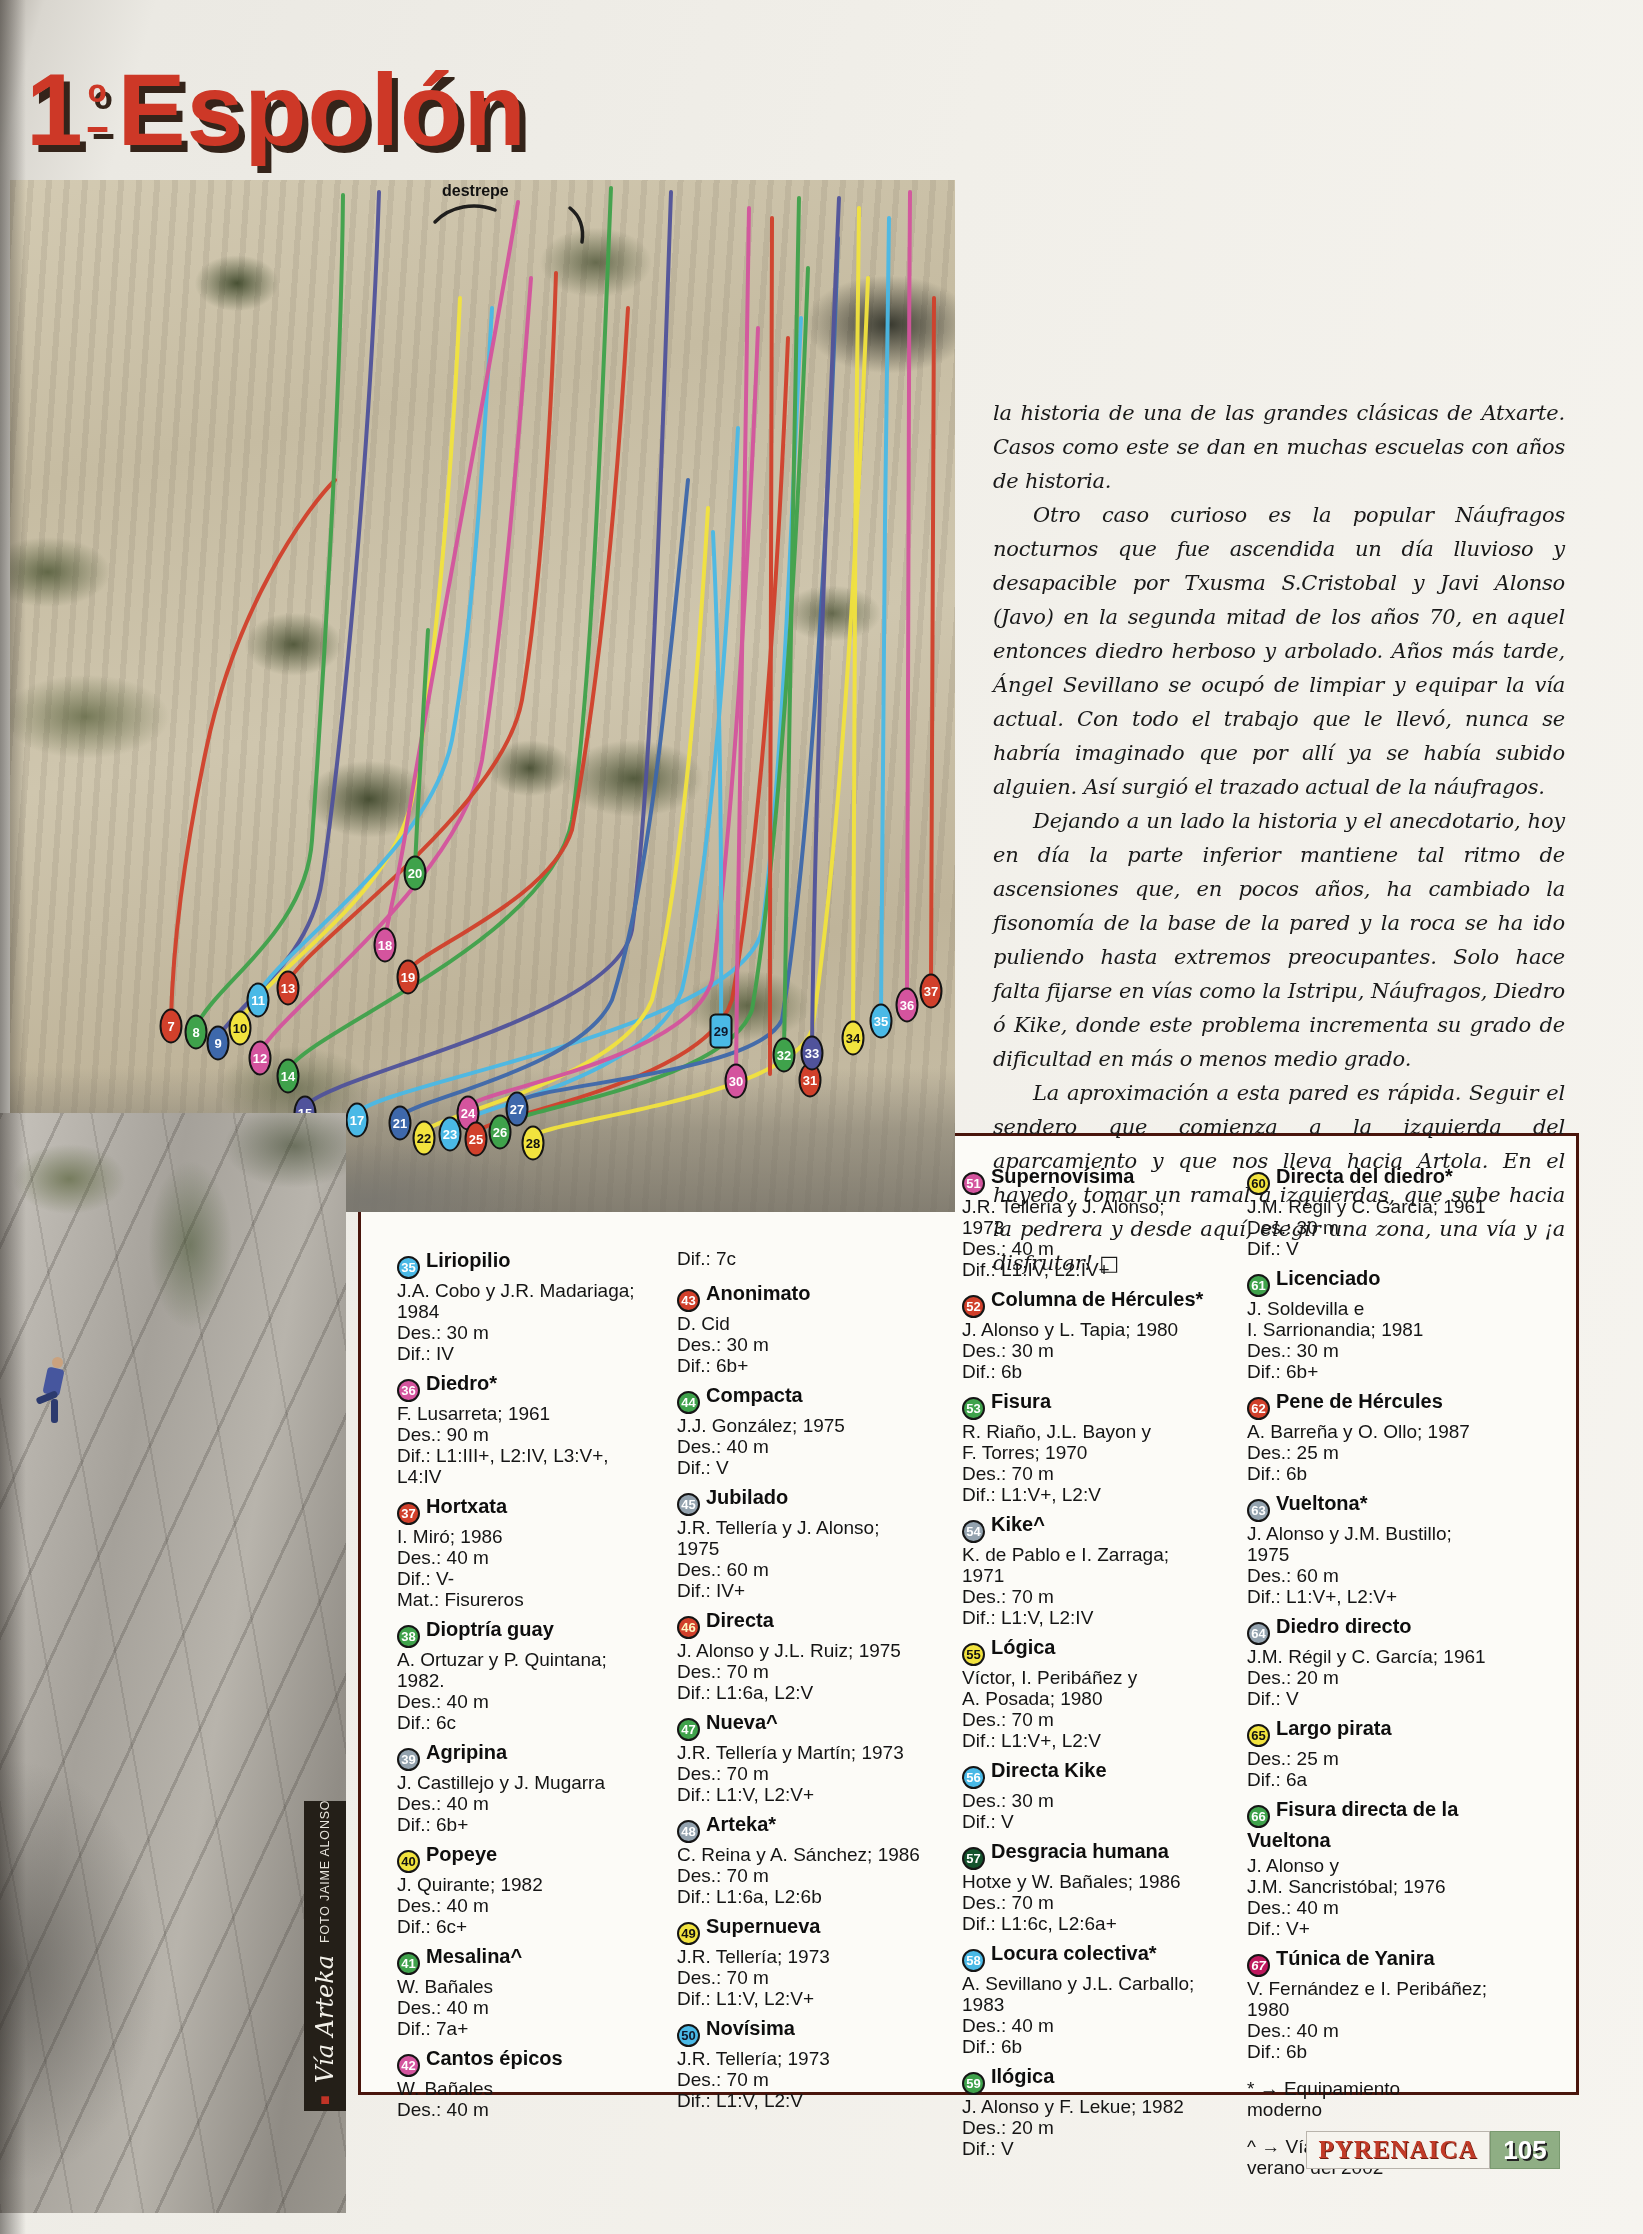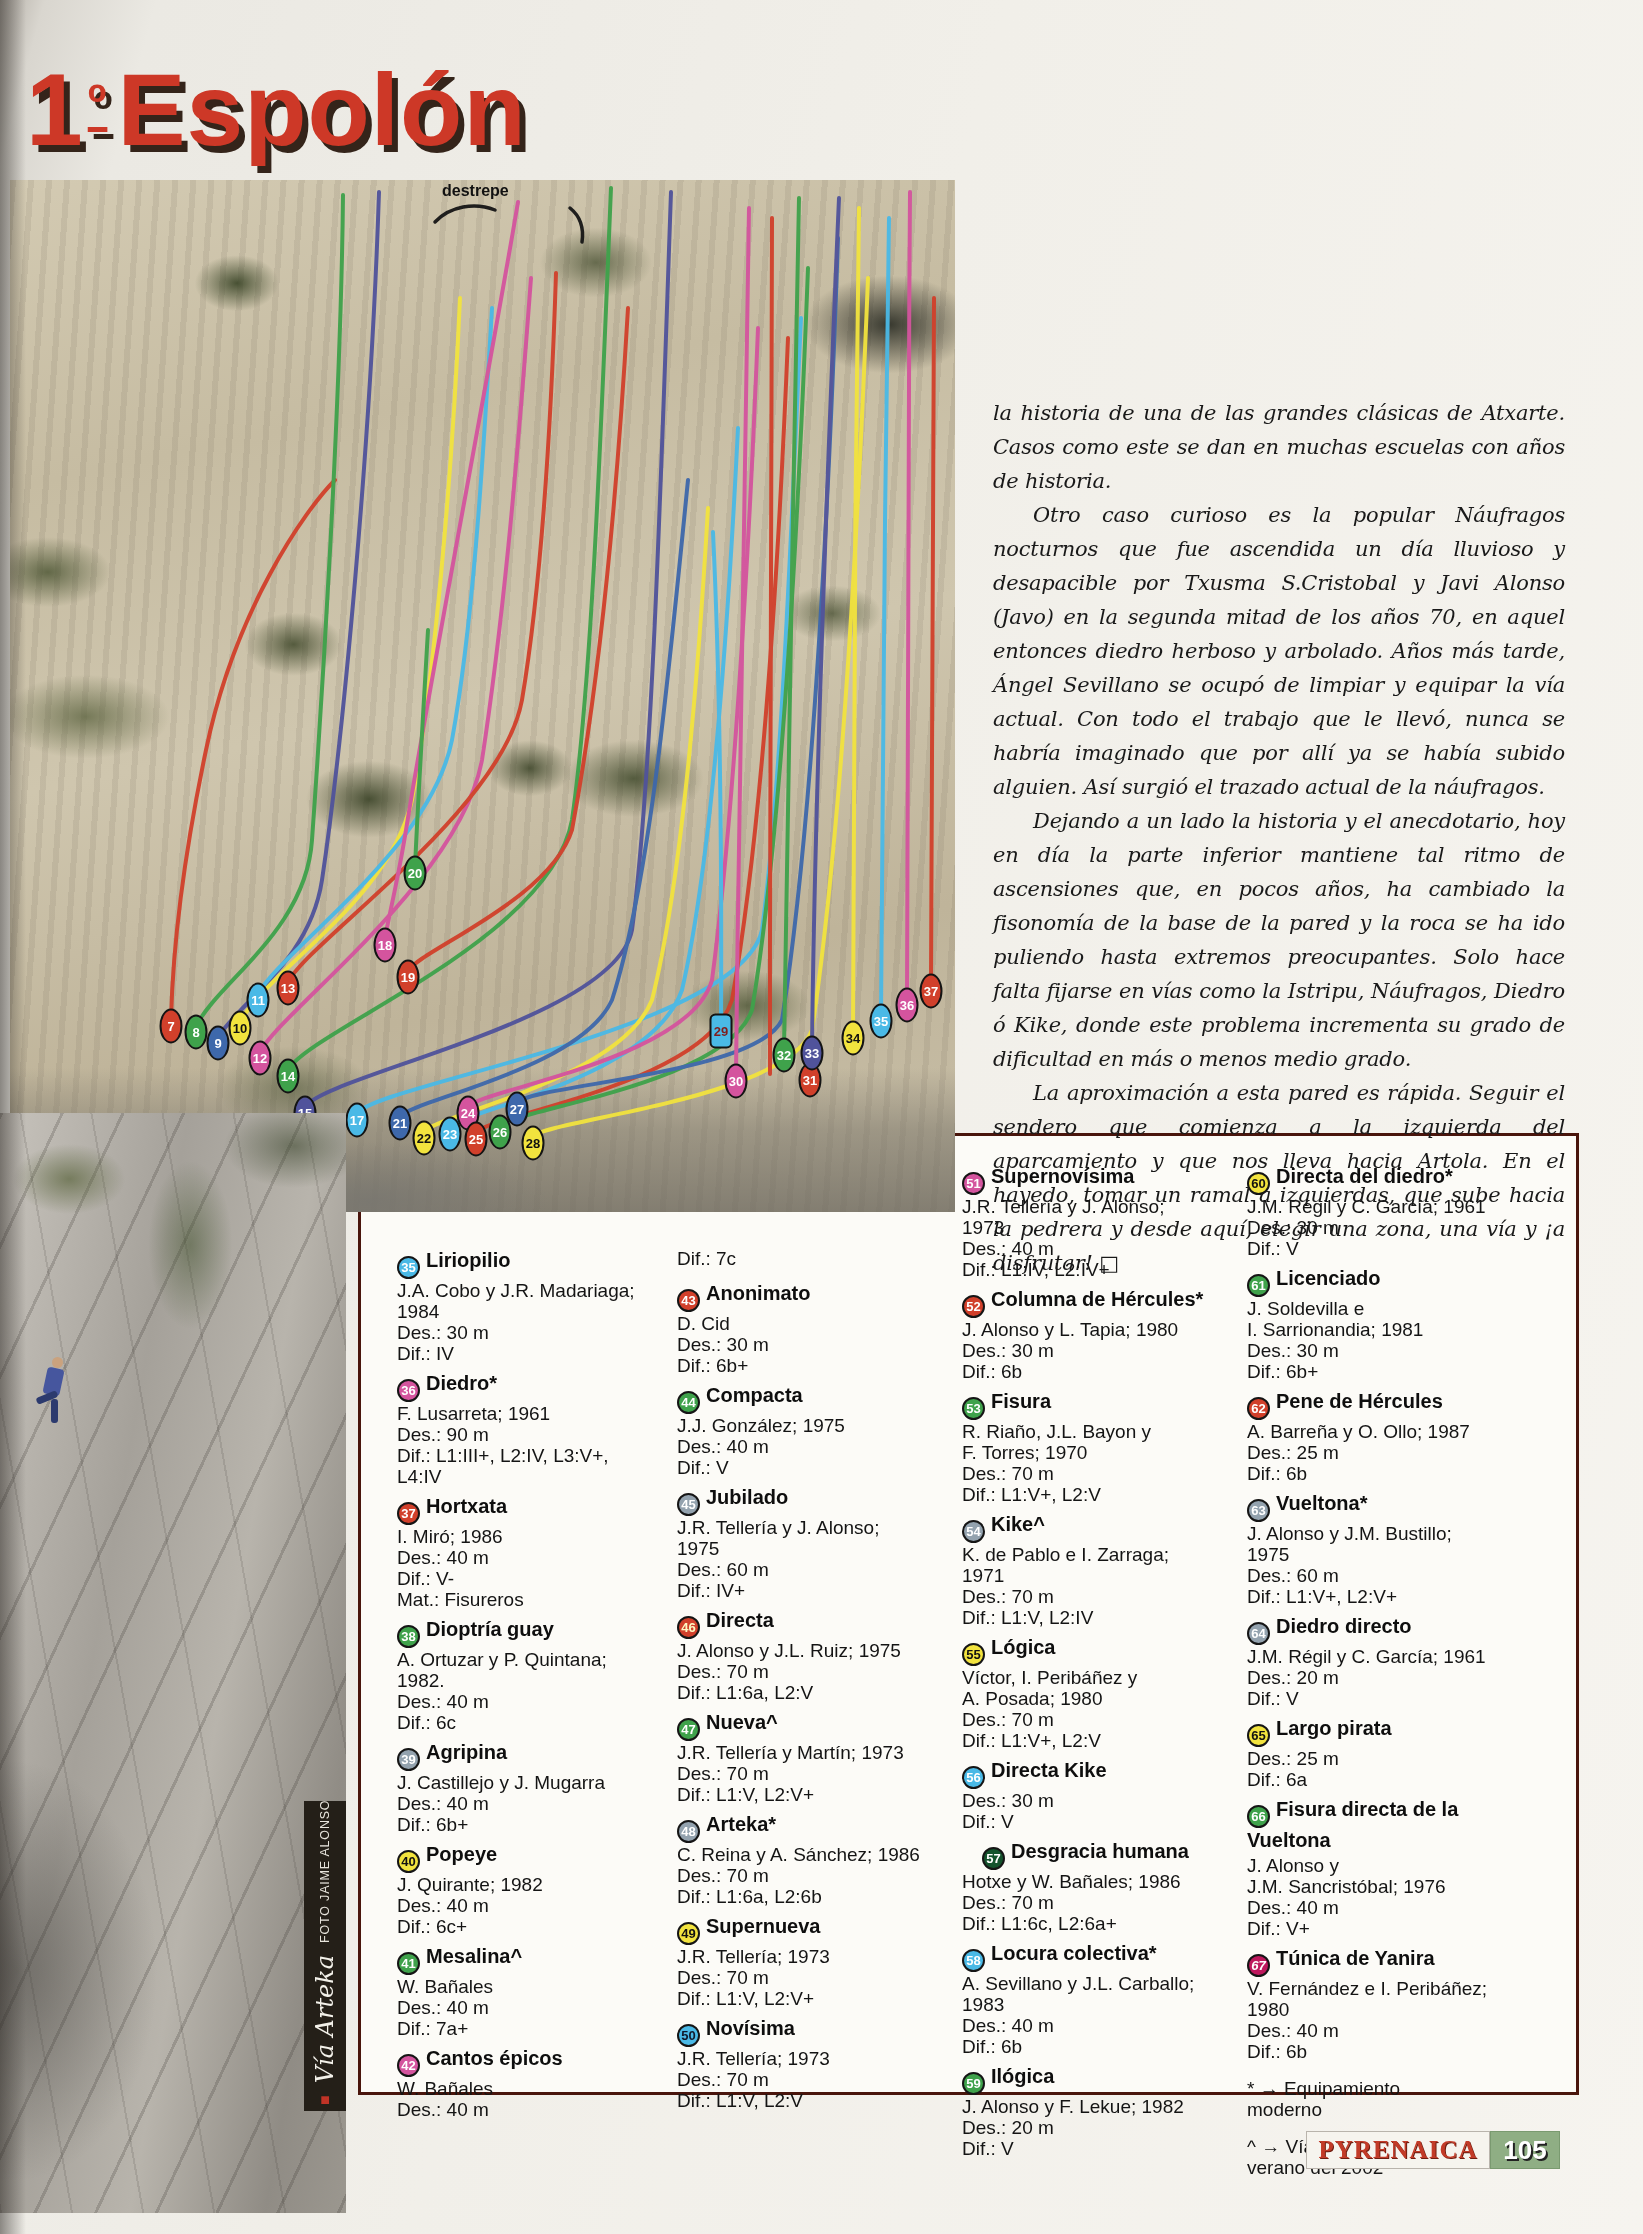--- a/index.html
+++ b/index.html
@@ -157,21 +157,21 @@
         <div class="marker" style="background: rgb(209, 64, 43); color: rgb(255, 255, 255); left: 398px; top: 797px;">19</div>
         <div class="marker" style="background: rgb(63, 162, 75); color: rgb(255, 255, 255); left: 405px; top: 693px;">20</div>
         <div class="marker" style="background: rgb(62, 104, 171); color: rgb(255, 255, 255); left: 390px; top: 943px;">21</div>
         <div class="marker" style="background: rgb(242, 227, 62); color: rgb(17, 17, 17); left: 414px; top: 958px;">22</div>
         <div class="marker" style="background: rgb(74, 185, 230); color: rgb(255, 255, 255); left: 440px; top: 954px;">23</div>
         <div class="marker" style="background: rgb(212, 84, 158); color: rgb(255, 255, 255); left: 458px; top: 933px;">24</div>
         <div class="marker" style="background: rgb(209, 64, 43); color: rgb(255, 255, 255); left: 466px; top: 959px;">25</div>
         <div class="marker" style="background: rgb(63, 162, 75); color: rgb(255, 255, 255); left: 490px; top: 952px;">26</div>
         <div class="marker" style="background: rgb(62, 104, 171); color: rgb(255, 255, 255); left: 507px; top: 929px;">27</div>
         <div class="marker" style="background: rgb(242, 227, 62); color: rgb(17, 17, 17); left: 523px; top: 963px;">28</div>
-        <div class="marker" style="background: rgb(74, 185, 230); color: #7f1d1d; left: 711px; top: 851px; border-radius: 6px;">29</div>
+        <div class="marker" style="background: rgb(74, 185, 230); color: #0f172a; left: 711px; top: 851px; border-radius: 6px;">29</div>
         <div class="marker" style="background: rgb(212, 84, 158); color: rgb(255, 255, 255); left: 726px; top: 901px;">30</div>
         <div class="marker" style="background: rgb(209, 64, 43); color: rgb(255, 255, 255); left: 800px; top: 900px;">31</div>
         <div class="marker" style="background: rgb(63, 162, 75); color: rgb(255, 255, 255); left: 774px; top: 875px;">32</div>
         <div class="marker" style="background: rgb(80, 83, 155); color: rgb(255, 255, 255); left: 802px; top: 873px;">33</div>
         <div class="marker" style="background: rgb(242, 227, 62); color: rgb(17, 17, 17); left: 843px; top: 858px;">34</div>
         <div class="marker" style="background: rgb(74, 185, 230); color: rgb(255, 255, 255); left: 871px; top: 841px;">35</div>
         <div class="marker" style="background: rgb(212, 84, 158); color: rgb(255, 255, 255); left: 897px; top: 825px;">36</div>
         <div class="marker" style="background: rgb(209, 64, 43); color: rgb(255, 255, 255); left: 921px; top: 811px;">37</div>
       </div>
     <div class="destrepe">destrepe</div>
@@ -324,21 +324,21 @@
           <div class="rline">A. Posada; 1980</div>
           <div class="rline">Des.: 70 m</div>
           <div class="rline">Dif.: L1:V+, L2:V</div>
         </div>
         <div class="route">
           <div class="rhead"><span class="badge" style="background: rgb(74, 185, 230); color: rgb(255, 255, 255);">56</span><b class="rname">Directa Kike</b></div>
           <div class="rline">Des.: 30 m</div>
           <div class="rline">Dif.: V</div>
         </div>
         <div class="route">
-          <div class="rhead"><span class="badge" style="background: #14532d; color: rgb(255, 255, 255); margin-left: 20px;">57</span><b class="rname">Desgracia humana</b></div>
+          <div class="rhead"><span class="badge" style="background: #14532d; color: rgb(255, 255, 255);">57</span><b class="rname">Desgracia humana</b></div>
           <div class="rline">Hotxe y W. Bañales; 1986</div>
           <div class="rline">Des.: 70 m</div>
           <div class="rline">Dif.: L1:6c, L2:6a+</div>
         </div>
         <div class="route">
           <div class="rhead"><span class="badge" style="background: rgb(74, 185, 230); color: rgb(255, 255, 255);">58</span><b class="rname">Locura colectiva*</b></div>
           <div class="rline">A. Sevillano y J.L. Carballo;</div>
           <div class="rline">1983</div>
           <div class="rline">Des.: 40 m</div>
           <div class="rline">Dif.: 6b</div>

